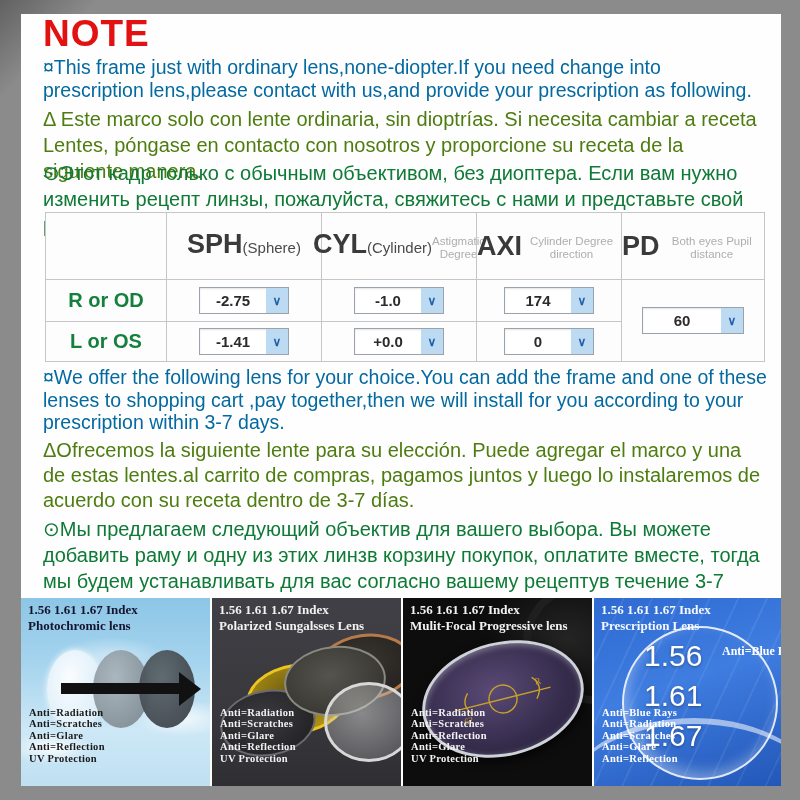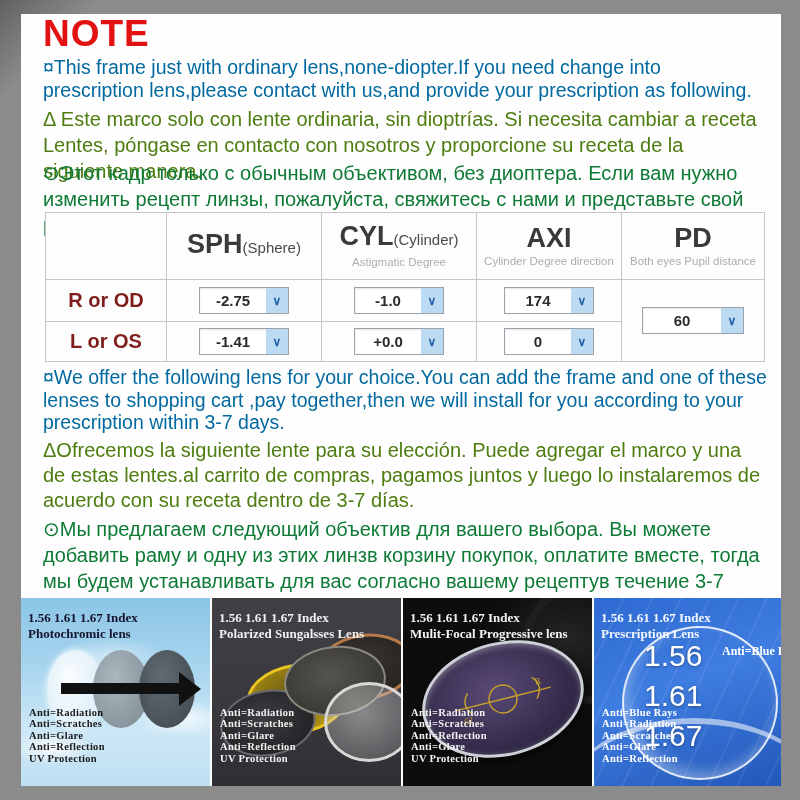--- a/index.html
+++ b/index.html
@@ -29,41 +29,41 @@
   .ru2{top:502px;line-height:26px;}
   
   .rx-table{
     position:absolute;left:24px;top:198px;width:718px;
     display:grid;
     grid-template-columns:120px 155px 155px 145px 143px;
     grid-template-rows:66px 42px 40px;
     border:1px solid #c6c6c6;background:#fdfdfd;
   }
   .cell{border-left:1px solid #c6c6c6;border-top:1px solid #c6c6c6;
-    display:flex;flex-direction:column;align-items:center;justify-content:center;}
+    display:flex;flex-direction:row;align-items:center;justify-content:center;}
   .cell.first-col{border-left:none;}
   .cell.head-row{border-top:none;}
   .h-main{font-size:27px;font-weight:700;color:#3a3a3a;line-height:27px;}
   .h-suffix{font-size:15px;font-weight:400;color:#4a4a4a;}
   .h-sub{font-size:11.5px;color:#aeaeae;line-height:13px;text-align:center;margin-top:3px;max-width:140px;}
-  .row-label{font-size:20px;font-weight:700;color:#7f1d1d;}
+  .row-label{font-size:20px;font-weight:700;color:#15803d;}
   .pd-cell{grid-column:5;grid-row:2 / span 2;}
   .dd{
     display:flex;align-items:stretch;width:88px;height:25px;
     border:1px solid #9aa3ab;background:#ffffff;box-shadow:inset 0 1px 2px #e3e3e3;
   }
   .dd-pd{width:100px;}
   .dd .val{flex:1;display:flex;align-items:center;justify-content:center;
     font-size:15px;font-weight:700;color:#2b2b2b;}
   .dd .chev{width:22px;background:#bcdaf2;color:#1f5fa8;
     display:flex;align-items:center;justify-content:center;font-size:12px;font-weight:700;}
   
   .cards{position:absolute;left:0;top:584px;width:760px;height:188px;display:flex;gap:2px;}
   .card{position:relative;width:189px;height:188px;overflow:hidden;flex:0 0 auto;}
-  .card-title{position:absolute;left:7px;top:12px;z-index:5;
+  .card-title{position:absolute;left:7px;top:4px;z-index:5;
     font-family:"Liberation Serif", serif;font-weight:700;font-size:13px;line-height:16px;}
   .card-title .t2{font-size:13px;}
   .features{position:absolute;left:8px;bottom:22px;z-index:5;
     font-family:"Liberation Serif", serif;font-weight:700;font-size:10.5px;line-height:11.5px;letter-spacing:.3px;}
   .card1{background:
       radial-gradient(60px 24px at 30px 150px, rgba(255,255,255,.9), rgba(255,255,255,0) 70%),
       radial-gradient(70px 26px at 160px 120px, rgba(255,255,255,.8), rgba(255,255,255,0) 70%),
       radial-gradient(80px 30px at 90px 60px, rgba(255,255,255,.5), rgba(255,255,255,0) 70%),
       linear-gradient(180deg,#8cc6e6 0%,#a6d4ee 35%,#cde8f6 70%,#bfe0f2 100%);}
   .card1 .card-title{color:#14142e;}

